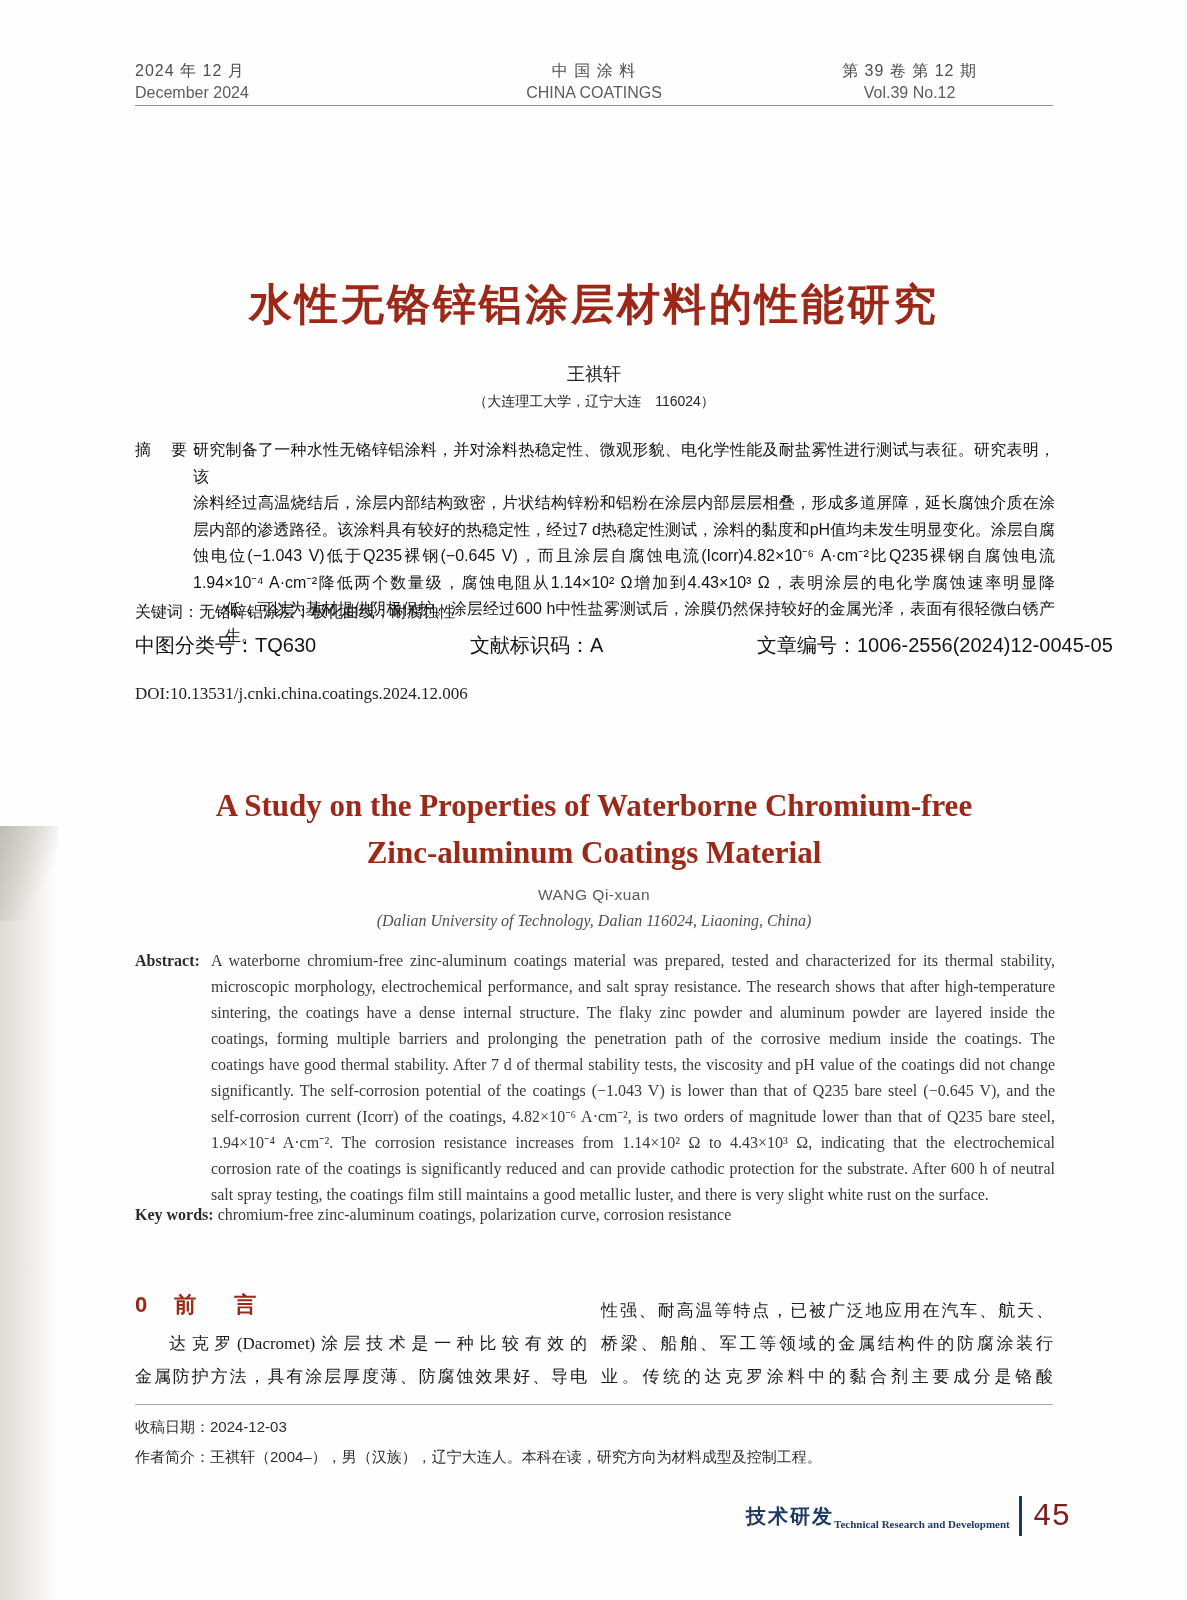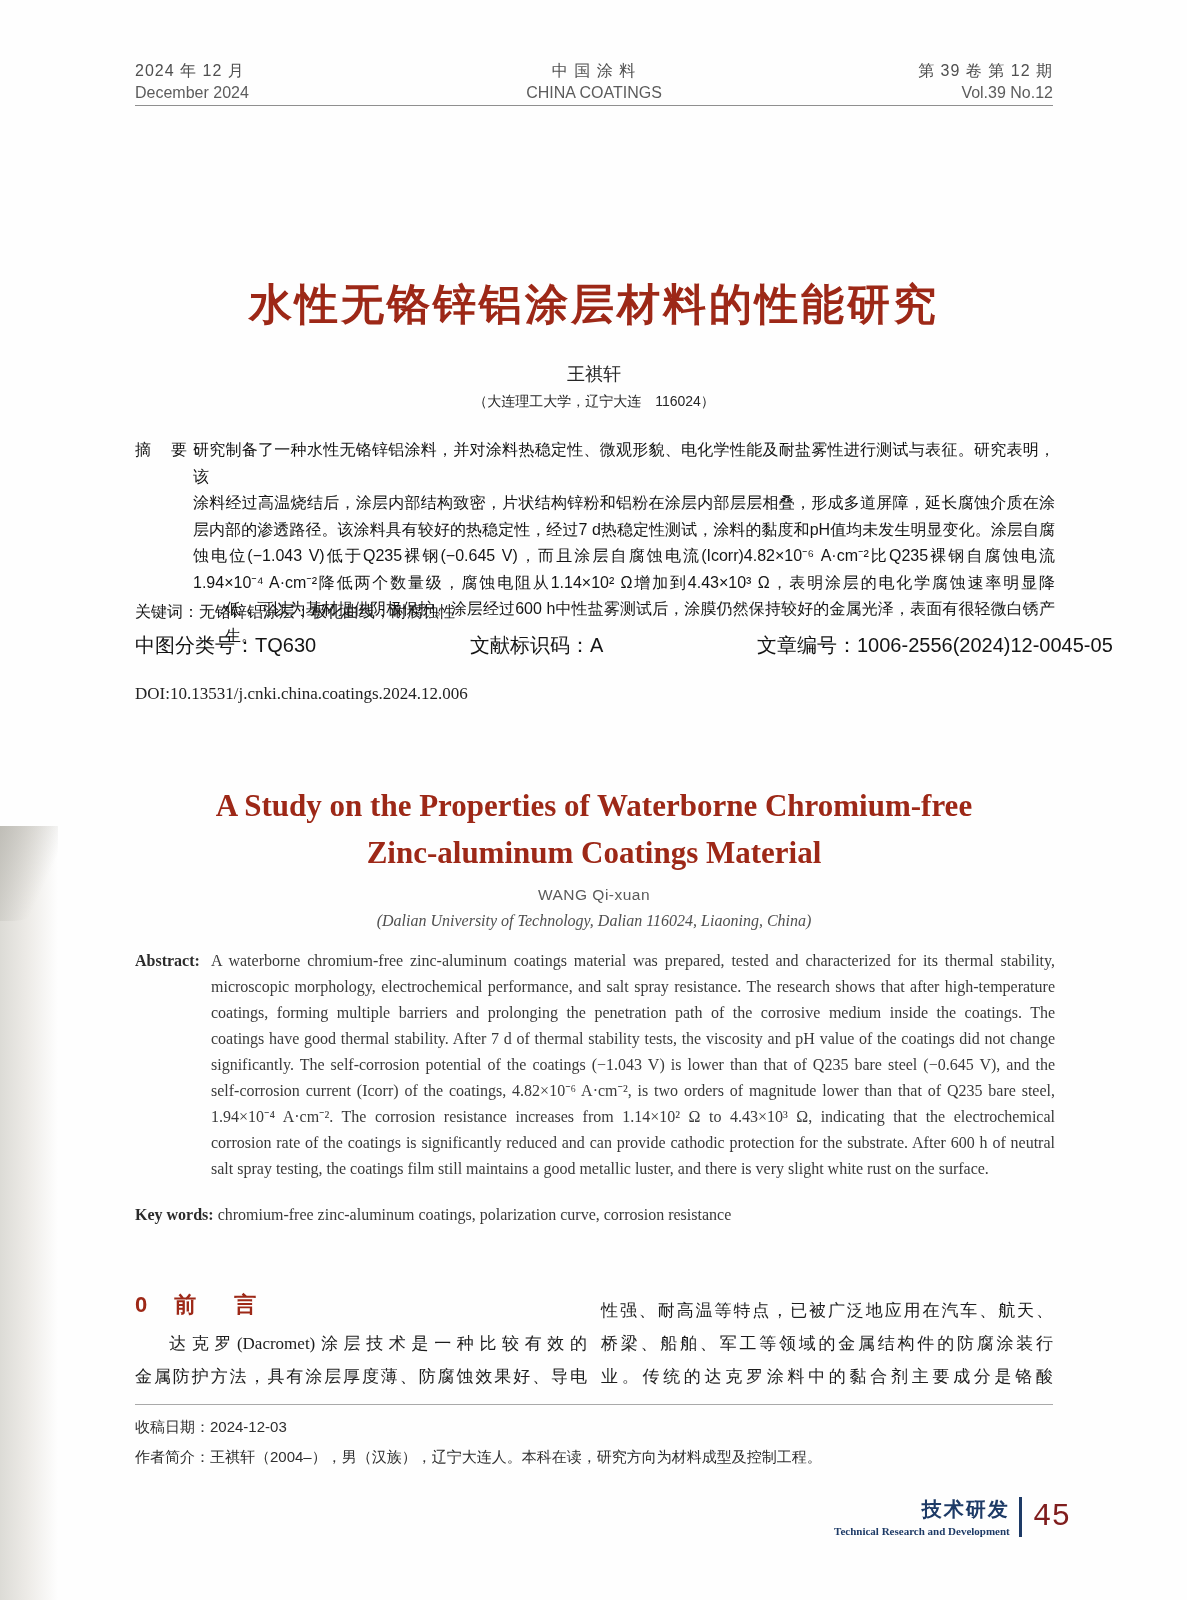--- a/index.html
+++ b/index.html
@@ -24,21 +24,21 @@
 
   
   .running-head {
     top:60px; display:grid; grid-template-columns:1fr 1.2fr 1fr;
     padding-bottom:1px; border-bottom:1px solid #8f8f8f;
     color:#4f4f4f; line-height:22px; font-size:16px;
   }
   .rh-col { display:flex; flex-direction:column; }
   .rh-left { align-items:flex-start; }
   .rh-center { align-items:center; }
-  .rh-right { align-items:flex-end; }
+  .rh-right { align-items:center; }
   .rh-cn { letter-spacing:1px; }
   .rh-en { color:#5c5c5c; }
 
   .title-cn {
     top:276px; text-align:center; font-size:43px; font-weight:bold;
     color:#9d2817; letter-spacing:3px;
   }
   .author-cn { top:362px; text-align:center; font-size:18px; color:#262626; }
   .affil-cn { top:393px; text-align:center; font-size:14px; color:#262626; }
 
@@ -98,21 +98,21 @@
 
   .footnote-rule { position:absolute; left:135px; top:1404px; width:918px; height:1px; background:#a9a9a9; }
   .footnote { font-size:15px; color:#2e2e2e; }
   .fn-received { top:1418px; }
   .fn-bio { top:1448px; }
 
   .page-footer {
     position:absolute; left:640px; top:1496px; width:430px;
     display:flex; justify-content:flex-end; align-items:center;
   }
-  .footer-labels { display:flex; flex-direction:column; align-items:flex-end; }
+  .footer-labels { display:flex; align-items:flex-end; }
   .footer-cat-cn { font-size:20px; font-weight:bold; color:#1d3a66; letter-spacing:2px; }
   .footer-cat-en { font-family:"Liberation Serif", serif; font-size:11px; font-weight:bold; color:#1d3a66; margin-top:2px; }
   .footer-bar { width:3px; height:40px; background:#1d3a66; margin:0 11px 0 9px; }
   .footer-page-num { font-family:Liberation Mono, monospace; font-size:31px; color:#7f1d1d; }
 </style>
 </head>
 <body>
 
 <div class="page">
 
@@ -168,20 +168,21 @@
   </div>
   <div class="content author-en">WANG Qi-xuan</div>
   <div class="content affil-en">(Dalian University of Technology, Dalian 116024, Liaoning, China)</div>
 
   <div class="hang abstract-en">
     <span class="hang-label">Abstract:</span>
     <div class="lines-en">
 
     <div class="jline">A waterborne chromium-free zinc-aluminum coatings material was prepared, tested and characterized for its thermal stability,</div>
         <div class="jline">microscopic morphology, electrochemical performance, and salt spray resistance. The research shows that after high-temperature</div>
+        <div class="jline">sintering, the coatings have a dense internal structure. The flaky zinc powder and aluminum powder are layered inside the</div>
         <div class="jline">coatings, forming multiple barriers and prolonging the penetration path of the corrosive medium inside the coatings. The</div>
         <div class="jline">coatings have good thermal stability. After 7 d of thermal stability tests, the viscosity and pH value of the coatings did not change</div>
         <div class="jline">significantly. The self-corrosion potential of the coatings (−1.043 V) is lower than that of Q235 bare steel (−0.645 V), and the</div>
         <div class="jline">self-corrosion current (Icorr) of the coatings, 4.82×10⁻⁶ A·cm⁻², is two orders of magnitude lower than that of Q235 bare steel,</div>
         <div class="jline">1.94×10⁻⁴ A·cm⁻². The corrosion resistance increases from 1.14×10² Ω to 4.43×10³ Ω, indicating that the electrochemical</div>
         <div class="jline">corrosion rate of the coatings is significantly reduced and can provide cathodic protection for the substrate. After 600 h of neutral</div>
         <div class="jline">salt spray testing, the coatings film still maintains a good metallic luster, and there is very slight white rust on the surface.</div>
       </div>
   </div>
 

